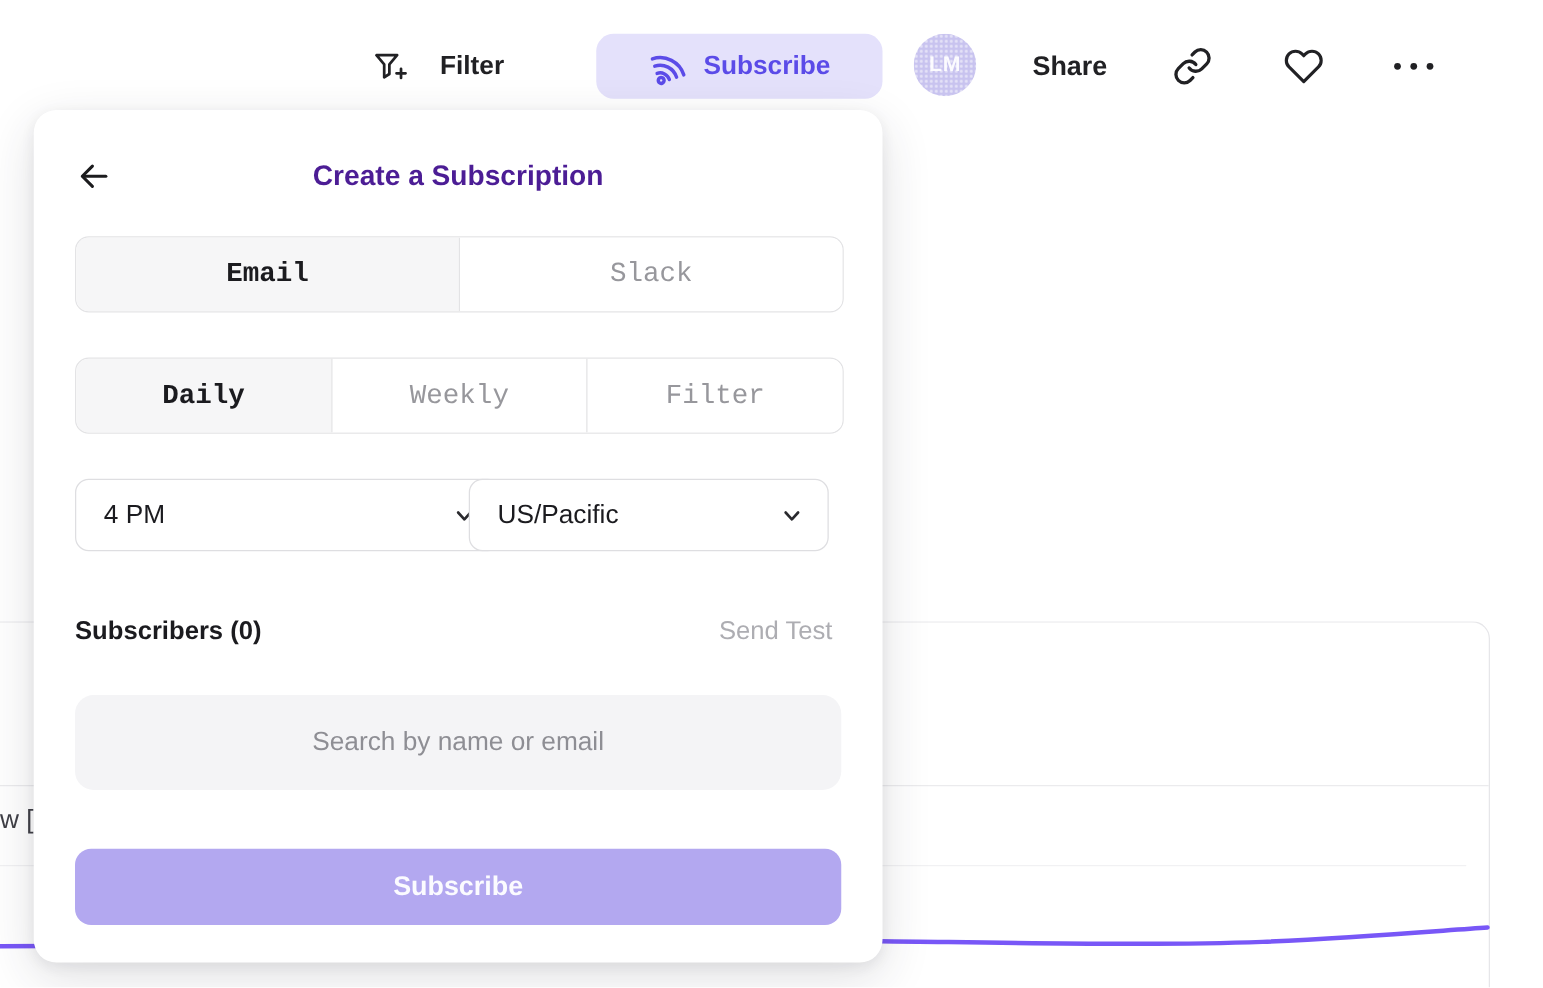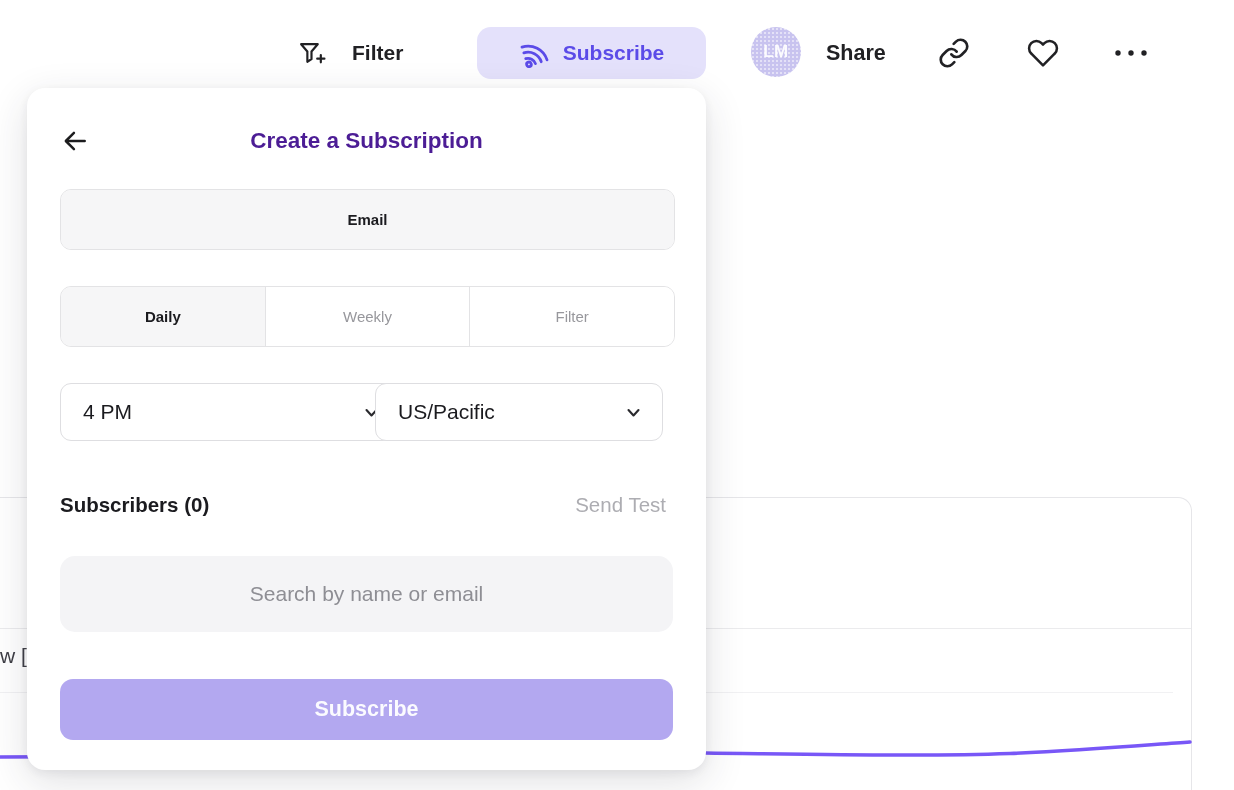--- a/index.html
+++ b/index.html
@@ -17,21 +17,21 @@
   .chart-svg{position:absolute;left:0;top:0;width:1234px;height:790px;pointer-events:none;}
 
   
   .tbtn{position:absolute;display:flex;align-items:center;background:none;border:none;
         padding:0;cursor:pointer;color:#212124;}
   .filter-btn{left:297px;top:31px;height:44px;gap:26px;font-size:21px;font-weight:600;}
   .subscribe-chip{left:477px;top:27px;width:229px;height:52px;border-radius:14px;
         background:#E4E1FB;justify-content:center;gap:13px;
         color:#5B4BE8;font-size:21px;font-weight:600;}
   .rss-rot{transform:rotate(-18deg);}
-  .avatar{position:absolute;left:751px;top:27px;width:50px;height:50px;border-radius:50%;
+  .avatar{position:absolute;left:731px;top:27px;width:50px;height:50px;border-radius:50%;
         background-color:#C8C3EF;
         background-image:radial-gradient(rgba(255,255,255,0.5) 1px,transparent 1.3px);
         background-size:4px 4px;
         display:flex;align-items:center;justify-content:center;cursor:pointer;}
   .avatar span{color:rgba(255,255,255,0.92);font-size:17px;font-weight:700;letter-spacing:.5px;}
   .share-btn{left:826px;top:37px;height:32px;font-size:21.5px;font-weight:600;}
   .link-btn{left:938px;top:37px;}
   .heart-btn{left:1026px;top:37px;}
   .more-btn{left:1112px;top:45px;}
 
@@ -41,23 +41,23 @@
          box-shadow:0 12px 40px rgba(40,40,60,0.14),0 3px 10px rgba(40,40,60,0.07);}
   .back-btn{position:absolute;left:34px;top:38px;width:30px;height:30px;background:none;
          border:none;padding:0;cursor:pointer;}
   .modal-title{position:absolute;top:40px;left:0;right:0;text-align:center;
          font-size:22.5px;font-weight:600;color:#4c1d95;}
 
   .seg-group{position:absolute;left:33px;width:613px;border:1px solid #E3E3E5;
          border-radius:11px;overflow:hidden;display:flex;background:#fff;}
   .seg-channel{top:101px;height:59px;}
   .seg-freq{top:198px;height:59px;}
-  .seg{flex:1;display:flex;align-items:center;justify-content:center;font-size:15px;
+  .seg{flex:1;display:flex;align-items:center;justify-content:center;font-size:22px;
          color:#97979C;background:#fff;border:none;border-left:1px solid #E3E3E5;
-         cursor:pointer;padding:0;}
+         cursor:pointer;padding:0;font-family:Liberation Mono, monospace;}
   .seg:first-child{border-left:none;}
   .seg.selected{background:#F6F6F7;color:#1B1B1F;font-weight:600;}
 
   .select{position:absolute;height:58px;border:1px solid #DEDEE1;border-radius:11px;
          display:flex;align-items:center;justify-content:space-between;
          padding:0 19px 0 22px;font-size:21px;font-weight:500;color:#1B1B1F;
          background:#fff;cursor:pointer;box-sizing:border-box;}
   .select-time{left:33px;top:295px;width:341px;}
   .select-tz{left:348px;top:295px;width:288px;}
 
@@ -154,20 +154,21 @@
           <line x1="22" y1="13" x2="5" y2="13"></line>
           <polyline points="12 5.5 4.5 13 12 20.5"></polyline>
         </svg>
       </span>
     </button>
 
     <div class="modal-title">Create a Subscription</div>
 
     <div class="seg-group seg-channel">
       <button class="seg selected">Email</button>
+      <button class="seg">Slack</button>
     </div>
 
     <div class="seg-group seg-freq">
       <button class="seg selected">Daily</button>
       <button class="seg">Weekly</button>
       <button class="seg">Filter</button>
     </div>
 
     <div class="select select-time">
       <span>4 PM</span>

